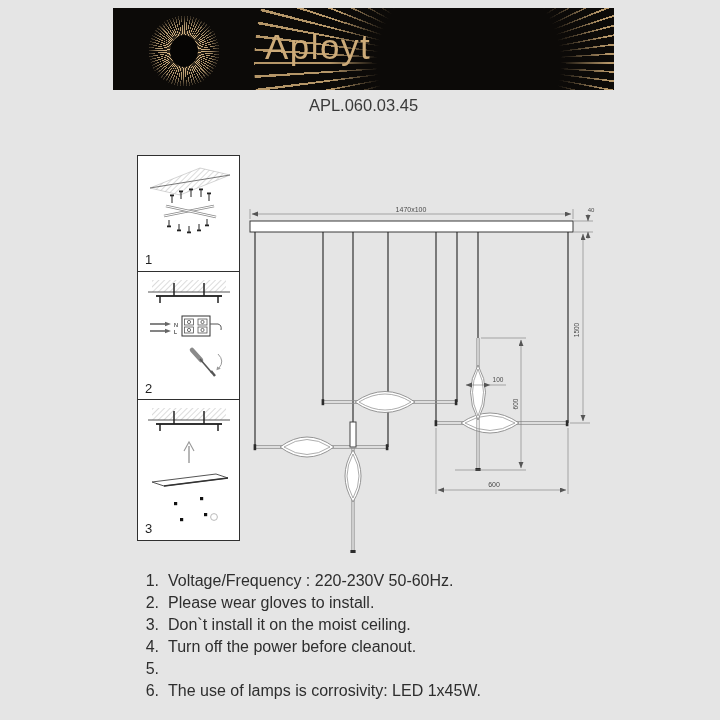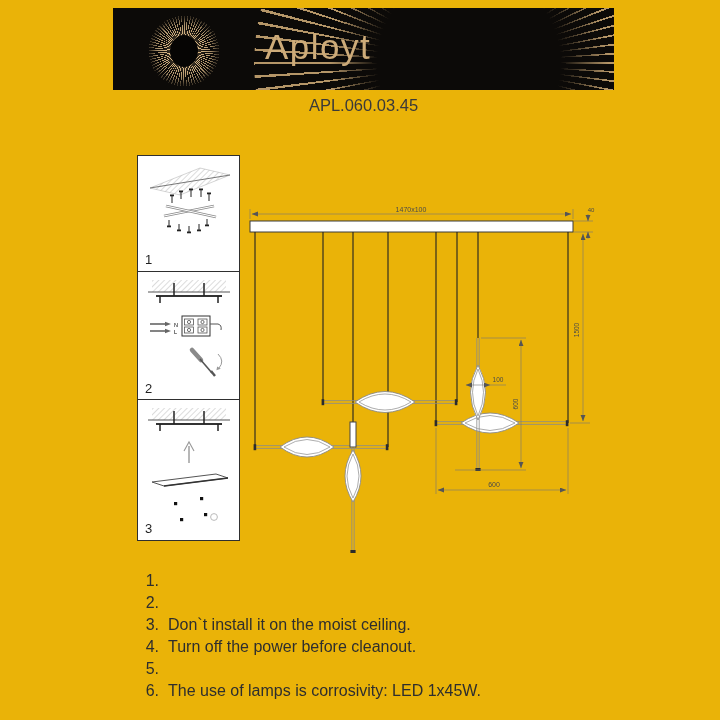--- a/index.html
+++ b/index.html
@@ -1,16 +1,16 @@
 <!DOCTYPE html>
 <html><head>
 <meta charset="utf-8">
 <style>
   html,body{margin:0;padding:0;background:#fff;}
-  .page{position:relative;width:720px;height:720px;background:#eab308;overflow:hidden;
+  .page{position:relative;width:720px;height:720px;background:#e5e5e5;overflow:hidden;
         font-family:"Liberation Sans", sans-serif;color:#2e2e2e;}
 
   
   .banner{position:absolute;left:113px;top:8px;width:501px;height:82px;
           background:#0c0a08;overflow:hidden;}
   .sunburst{position:absolute;left:36px;top:8px;width:70px;height:70px;border-radius:50%;
             background:repeating-conic-gradient(#d9b887 0deg 1.7deg, #0c0a08 1.7deg 5deg);}
   .sunburst::before{content:'';position:absolute;inset:0;border-radius:50%;
             background:radial-gradient(circle, rgba(12,10,8,0) 32%, rgba(12,10,8,.25) 55%, #0c0a08 74%);}
   .sunburst::after{content:'';position:absolute;left:50%;top:50%;width:28px;height:32px;
@@ -311,23 +311,25 @@
         <line x1="328" y1="238" x2="328" y2="304"></line>
         <line x1="198" y1="300" x2="326" y2="300" marker-start="url(#ar)" marker-end="url(#ar)"></line>
         <text x="254" y="297" font-size="7" text-anchor="middle" stroke="none">600</text>
       </g>
     </svg>
   </div>
 
   <div class="list">
     <div class="li">
       <span class="num">1.</span>
+      <span>Voltage/Frequency : 220-230V 50-60Hz.</span>
     </div>
     <div class="li">
       <span class="num">2.</span>
+      <span>Please wear gloves to install.</span>
     </div>
     <div class="li">
       <span class="num">3.</span>
       <span>Don`t install it on the moist ceiling.</span>
     </div>
     <div class="li">
       <span class="num">4.</span>
       <span>Turn off the power before cleanout.</span>
     </div>
     <div class="li">

